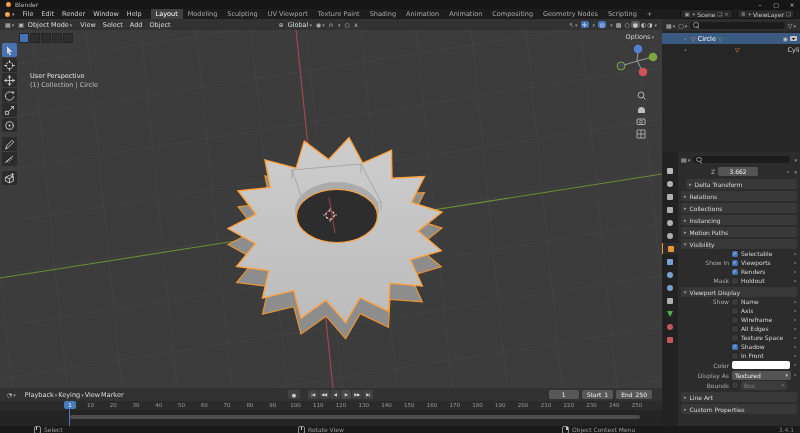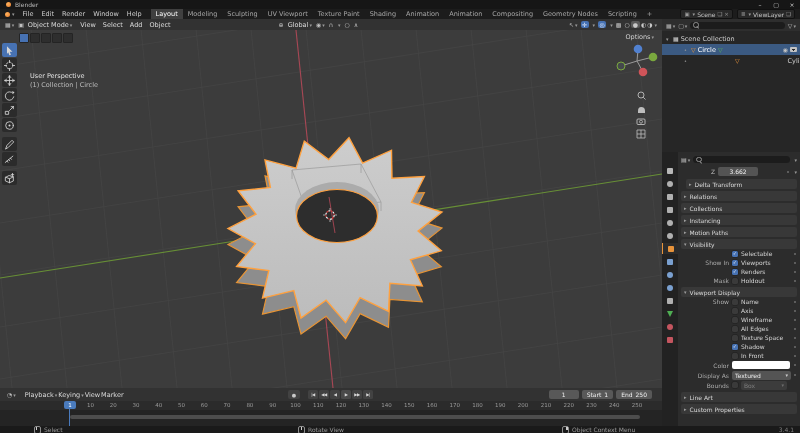--- a/index.html
+++ b/index.html
@@ -346,26 +346,20 @@
   <div id="outliner">
     <div id="outliner-header">
       <span>▦<i class="dd">▾</i></span>
       <span>▢<i class="dd">▾</i></span>
       <span class="searchbox">
           <i class="mag"></i>
         </span>
       <span>▽<i class="dd">▾</i></span>
     </div>
     <div id="outliner-rows">
-        <div class="out-row" style="padding-left: 4px;">
-          <span class="oexp">▾</span>
-          <span class="oicon" style="color: rgb(216, 216, 216);">▦</span>
-          <span>Scene Collection</span>
-          <span class="octrl"></span>
-        </div>
         <div class="out-row selected" style="padding-left: 22px;">
           <span class="oexp">•</span>
           <span class="oicon" style="color: rgb(232, 147, 58);">▽</span>
           <span>Circle</span>
           <span class="oicon" style="color: rgb(88, 177, 88);">▽</span>
           <span class="octrl">
             <span class="eyeicon">◉</span>
             <span class="camicon"></span>
           </span>
         </div>

